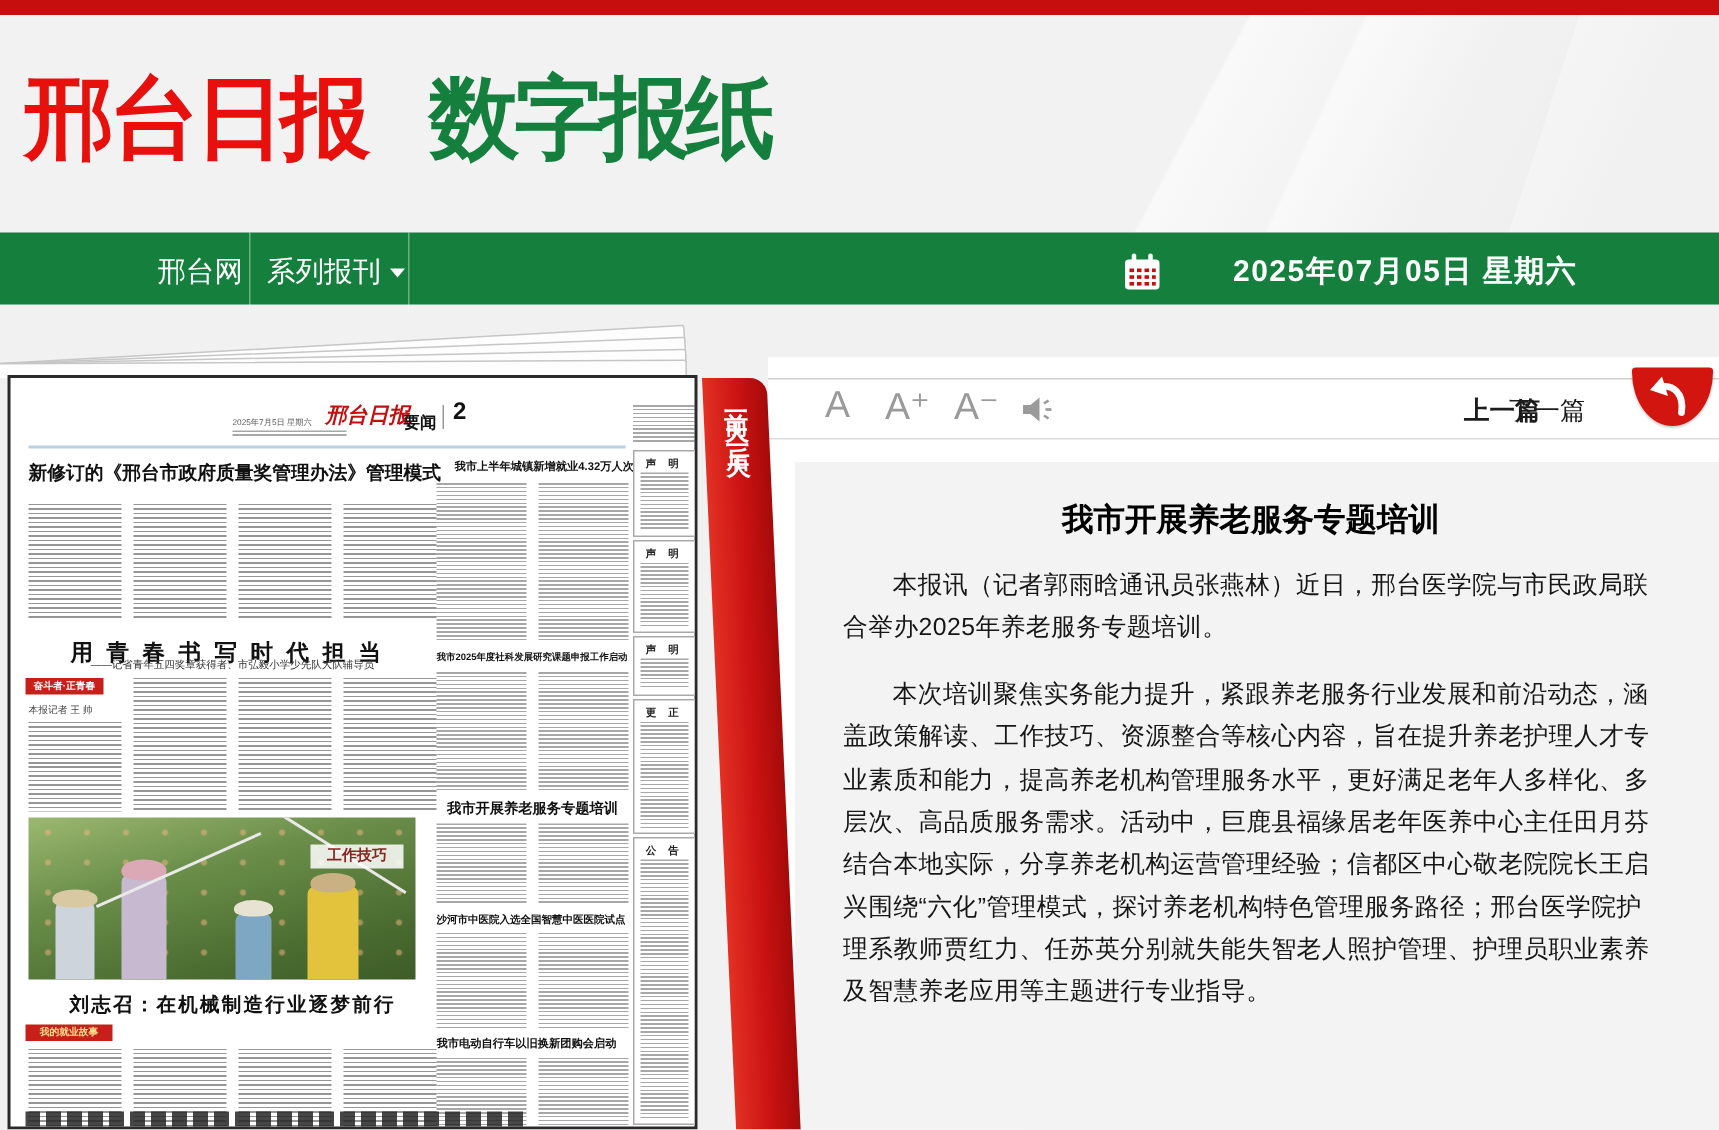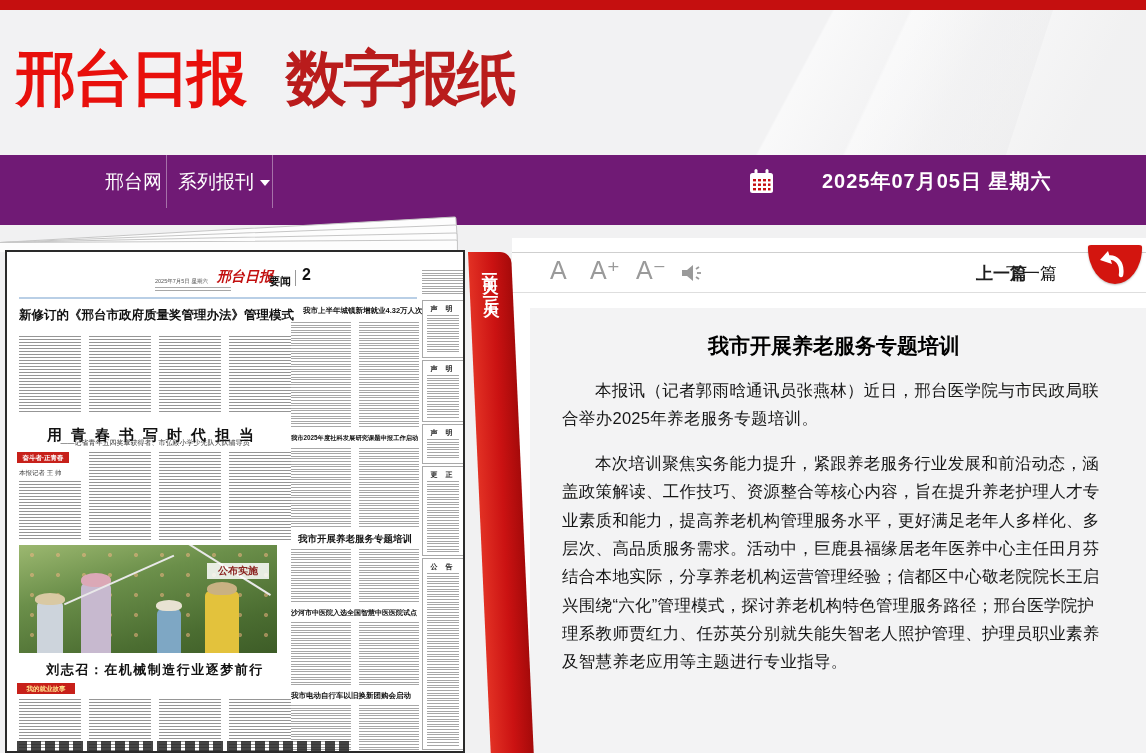--- a/index.html
+++ b/index.html
@@ -12,24 +12,24 @@
   .topbar{position:absolute;left:0;top:0;width:100%;height:10px;background:#c50f0f;}
   
   .header{position:absolute;left:0;top:10px;width:100%;height:145px;background:#f2f2f3;overflow:hidden;}
   .hdr-decor1{position:absolute;right:-60px;top:-40px;width:560px;height:240px;
     background:linear-gradient(115deg,transparent 42%,rgba(255,255,255,.8) 42.5%,rgba(238,238,238,.25) 75%);}
   .hdr-decor2{position:absolute;right:120px;top:-80px;width:420px;height:260px;transform:rotate(18deg);
     background:linear-gradient(100deg,transparent 48%,rgba(255,255,255,.55) 48.5%,rgba(228,228,230,.3) 80%);}
   .brand-red{position:absolute;left:16px;top:36px;font-size:60px;line-height:1.1;font-weight:900;
     color:#e8100c;letter-spacing:-3px;}
   .brand-dark{position:absolute;left:286px;top:36px;font-size:60px;line-height:1.1;font-weight:900;
-    color:#b91c1c;letter-spacing:-3px;}
+    color:#15803d;letter-spacing:-3px;}
   .organizer{position:absolute;left:538px;top:84px;font-size:23px;color:#595959;}
   
-  .navbar{position:absolute;left:0;top:155px;width:100%;height:70px;background:#701a75;}
+  .navbar{position:absolute;left:0;top:155px;width:100%;height:48px;background:#15803d;}
   .nav-item{position:absolute;top:0;height:53px;line-height:53px;color:#fff;font-size:19px;cursor:pointer;}
   .nav-sep{position:absolute;top:0;width:1px;height:53px;background:rgba(255,255,255,.38);}
   .caret{display:inline-block;width:0;height:0;margin-left:6px;vertical-align:middle;
     border-left:5px solid transparent;border-right:5px solid transparent;border-top:6px solid #fff;}
   .nav-date{position:absolute;left:822px;top:0;height:53px;line-height:53px;color:#fff;
     font-size:20px;font-weight:bold;letter-spacing:1px;cursor:pointer;}
   .cal-icon{position:absolute;left:748px;top:13px;cursor:pointer;}
   
   .fan{position:absolute;left:0;top:208px;width:470px;height:44px;overflow:hidden;}
   .sheet{position:absolute;left:-6px;bottom:-8px;width:462px;height:16px;background:#fdfdfd;
@@ -161,21 +161,21 @@
     <div class="hat" style="left:16px;bottom:48px;width:30px;height:12px;background:#d9c9a3;position:absolute;"></div>
     <div class="fig" style="left:62px;bottom:0;width:30px;height:70px;background:#c7b9cf;"></div>
     <div class="hat" style="left:62px;bottom:66px;width:30px;height:14px;background:#dba8b6;position:absolute;"></div>
     <div class="fig" style="left:138px;bottom:0;width:24px;height:44px;background:#7ea7c4;"></div>
     <div class="hat" style="left:137px;bottom:42px;width:26px;height:11px;background:#e8e2d2;position:absolute;"></div>
     <div class="fig" style="left:186px;bottom:0;width:34px;height:62px;background:#e3c23c;"></div>
     <div class="hat" style="left:188px;bottom:58px;width:30px;height:13px;background:#c9b183;position:absolute;"></div>
     <div class="stick" style="left:40px;top:34px;width:120px;position:absolute;transform:rotate(-24deg);"></div>
     <div class="stick" style="left:150px;top:20px;width:110px;position:absolute;transform:rotate(32deg);"></div>
   </div>
-  <div style="left:200px;top:311px;width:62px;height:16px;background:rgba(255,255,255,.85);color:#8b2320;font-weight:bold;font-size:10px;line-height:16px;text-align:center;white-space:nowrap;">公布实施</div>
+  <div style="left:200px;top:311px;width:62px;height:16px;background:rgba(255,255,255,.85);color:#8b2320;font-weight:bold;font-size:10px;line-height:16px;text-align:center;white-space:nowrap;">工作技巧</div>
 
   <div class="t-head" style="left:284px;top:281px;width:128px;font-size:9.5px;text-align:center;">我市开展养老服务专题培训</div>
   <div class="ft-fine" style="left:284px;top:297px;width:60px;height:54px;"></div>
   <div class="ft-fine" style="left:352px;top:297px;width:60px;height:54px;"></div>
   <div class="t-head" style="left:284px;top:356px;width:128px;font-size:7px;">沙河市中医院入选全国智慧中医医院试点</div>
   <div class="ft-fine" style="left:284px;top:370px;width:60px;height:64px;"></div>
   <div class="ft-fine" style="left:352px;top:370px;width:60px;height:64px;"></div>
   <div class="t-head" style="left:284px;top:439px;width:128px;font-size:7.5px;">我市电动自行车以旧换新团购会启动</div>
   <div class="ft-fine" style="left:284px;top:453px;width:60px;height:45px;"></div>
   <div class="ft-fine" style="left:352px;top:453px;width:60px;height:45px;"></div>

